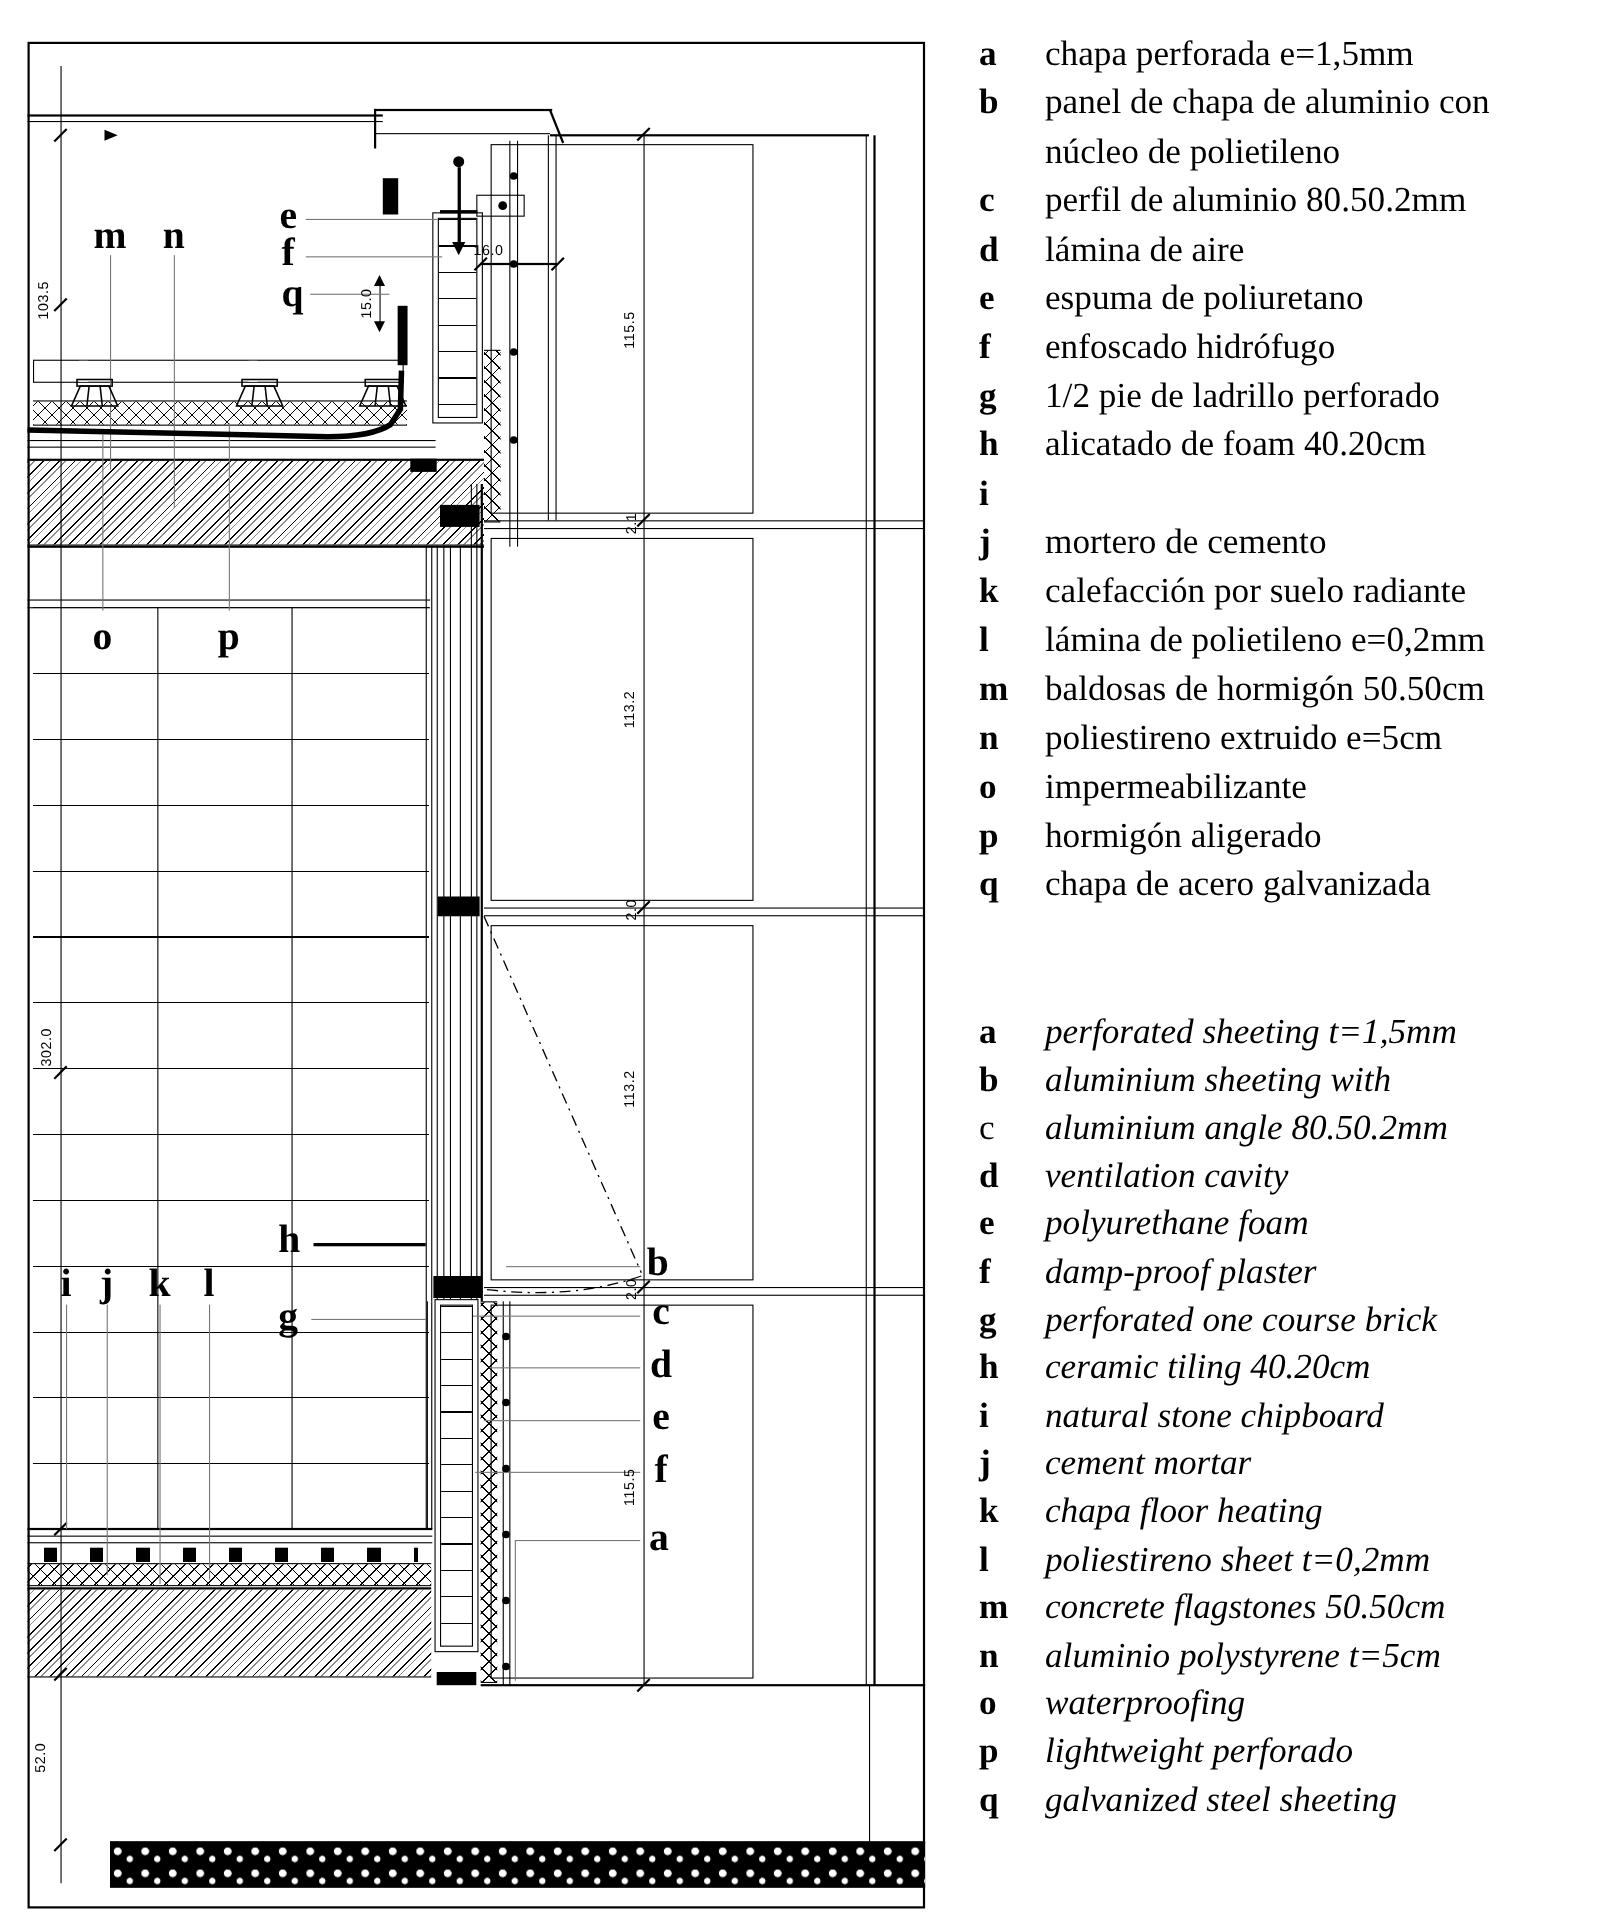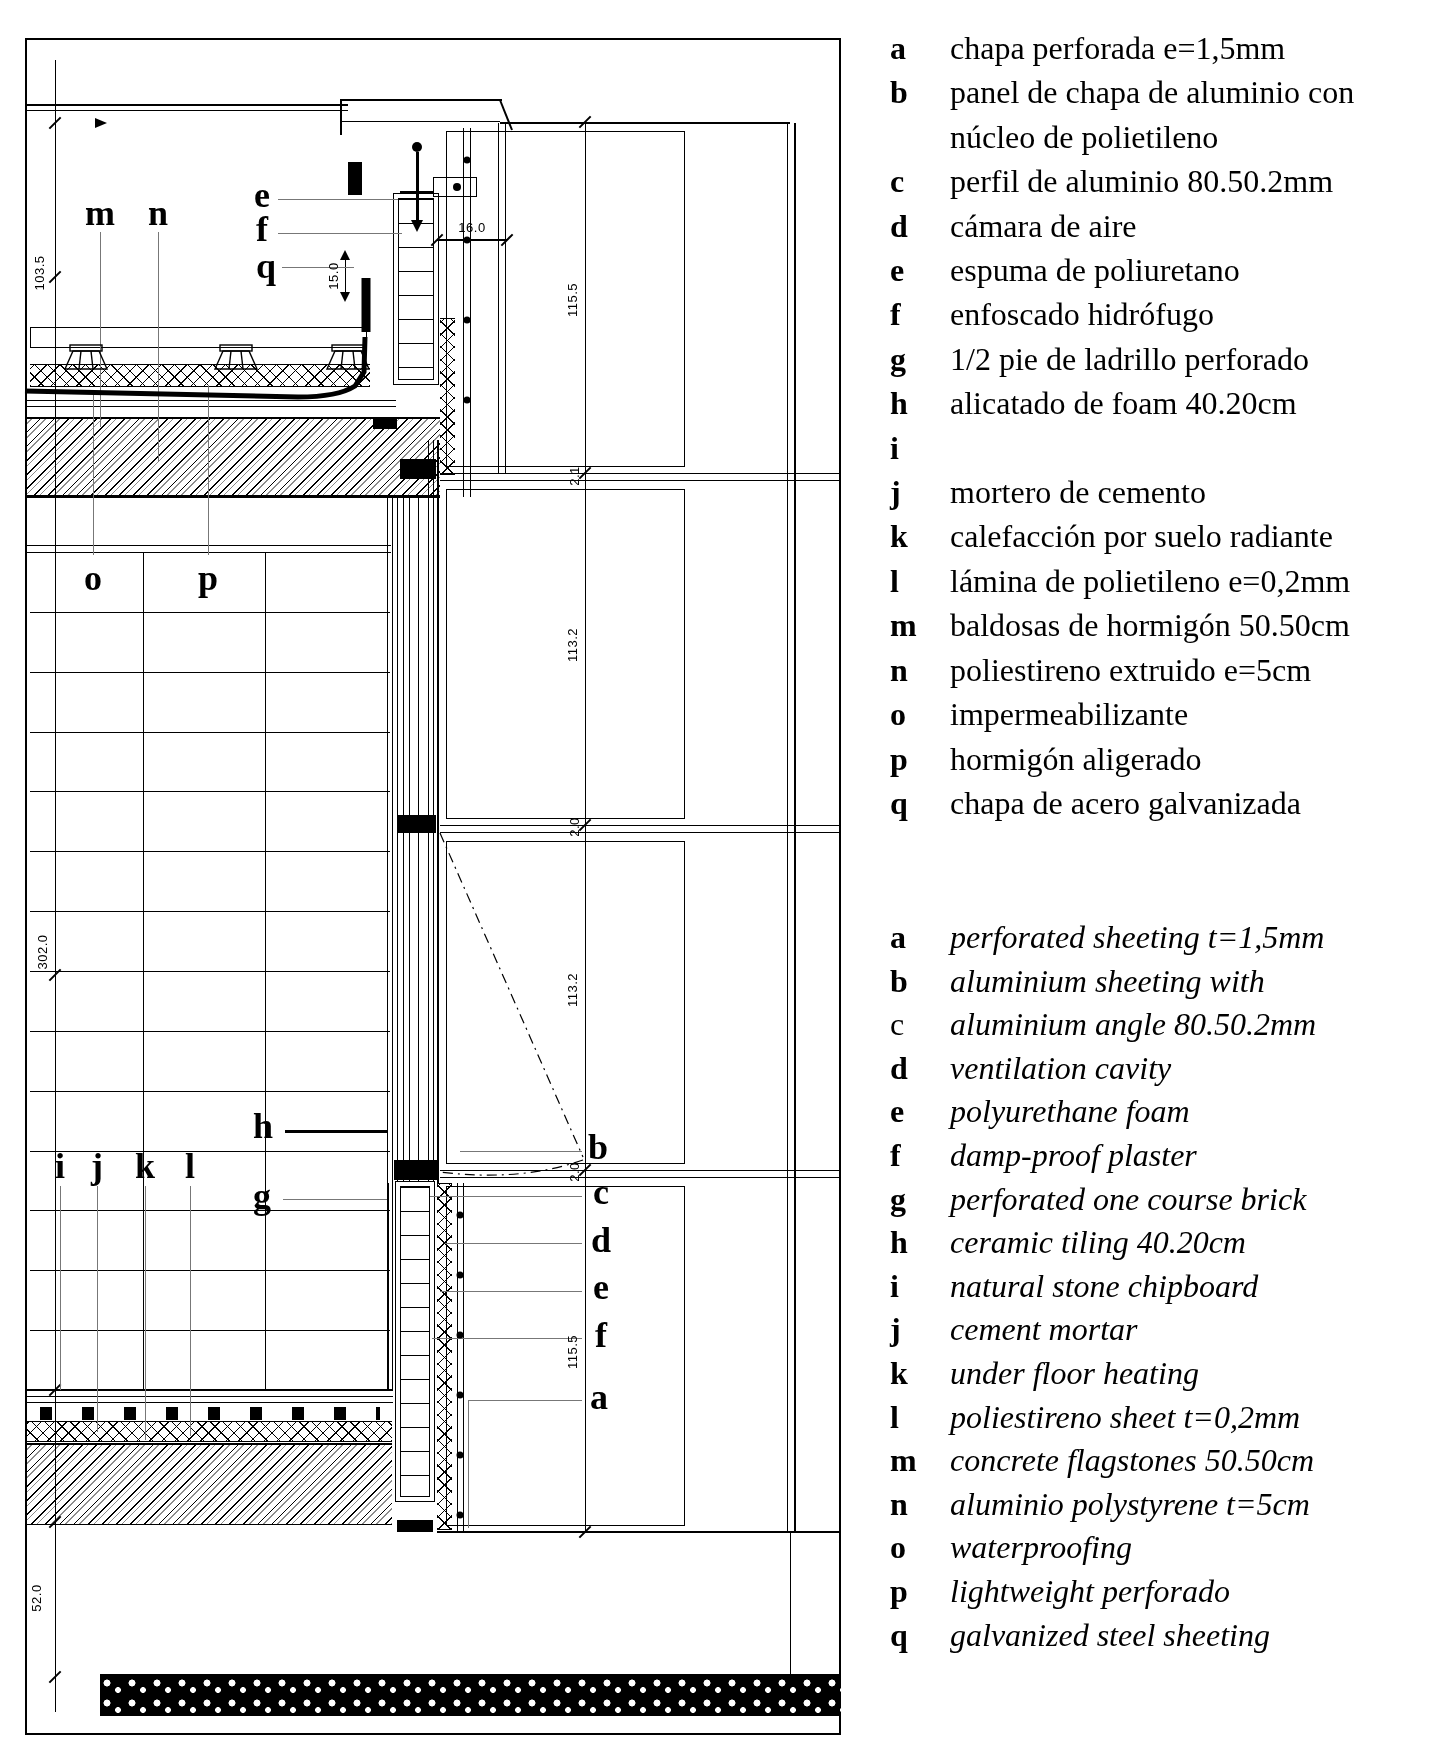--- a/index.html
+++ b/index.html
@@ -229,21 +229,21 @@
     <span class="dim" style="left:42px;top:952px;">302.0</span>
     <span class="dim" style="left:36px;top:1598px;">52.0</span>
     <span class="dim" style="left:572px;top:300px;">115.5</span>
     <span class="dim" style="left:574px;top:476px;">2.1</span>
     <span class="dim" style="left:572px;top:645px;">113.2</span>
     <span class="dim" style="left:574px;top:827px;">2.0</span>
     <span class="dim" style="left:572px;top:990px;">113.2</span>
     <span class="dim" style="left:574px;top:1172px;">2.0</span>
     <span class="dim" style="left:572px;top:1352px;">115.5</span>
     <span class="dim" style="left:333px;top:276px;">15.0</span>
-    <span class="dimh" style="left:472px;top:227px;">16.0</span>
+    <span class="dimh" style="left:444px;top:227px;">16.0</span>
 
     <span class="lbl" style="left:100px;top:213px;">m</span>
     <span class="lbl" style="left:158px;top:213px;">n</span>
     <span class="lbl" style="left:262px;top:195px;">e</span>
     <span class="lbl" style="left:262px;top:229px;">f</span>
     <span class="lbl" style="left:266px;top:266px;">q</span>
     <span class="lbl" style="left:93px;top:578px;">o</span>
     <span class="lbl" style="left:208px;top:578px;">p</span>
     <span class="lbl" style="left:263px;top:1126px;">h</span>
     <span class="lbl" style="left:262px;top:1196px;">g</span>
@@ -270,21 +270,21 @@
           <div>panel de chapa de aluminio con</div>
           <div>núcleo de polietileno</div>
         </span>
       </div>
     <div class="lr">
         <span class="lk">c</span>
         <span class="lt">perfil de aluminio 80.50.2mm</span>
       </div>
     <div class="lr">
         <span class="lk">d</span>
-        <span class="lt">cámara de aire</span>
+        <span class="lt">lámina de aire</span>
       </div>
     <div class="lr">
         <span class="lk">e</span>
         <span class="lt">espuma de poliuretano</span>
       </div>
     <div class="lr">
         <span class="lk">f</span>
         <span class="lt">enfoscado hidrófugo</span>
       </div>
     <div class="lr">
@@ -370,21 +370,21 @@
     <div class="lr">
         <span class="lk">i</span>
         <span class="lt">natural stone chipboard</span>
       </div>
     <div class="lr">
         <span class="lk">j</span>
         <span class="lt">cement mortar</span>
       </div>
     <div class="lr">
         <span class="lk">k</span>
-        <span class="lt">under floor heating</span>
+        <span class="lt">chapa floor heating</span>
       </div>
     <div class="lr">
         <span class="lk">l</span>
         <span class="lt">poliestireno sheet t=0,2mm</span>
       </div>
     <div class="lr">
         <span class="lk">m</span>
         <span class="lt">concrete flagstones 50.50cm</span>
       </div>
     <div class="lr">

